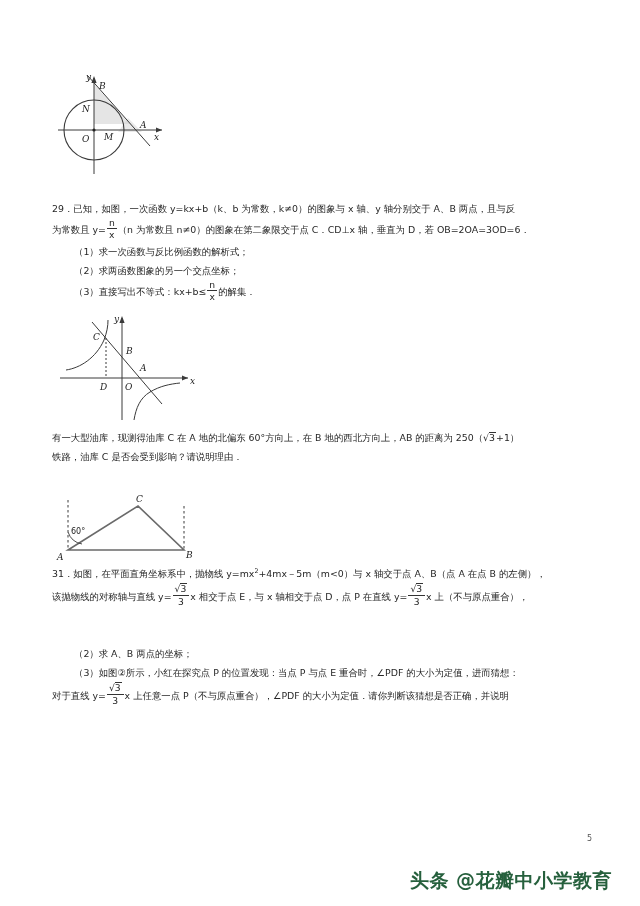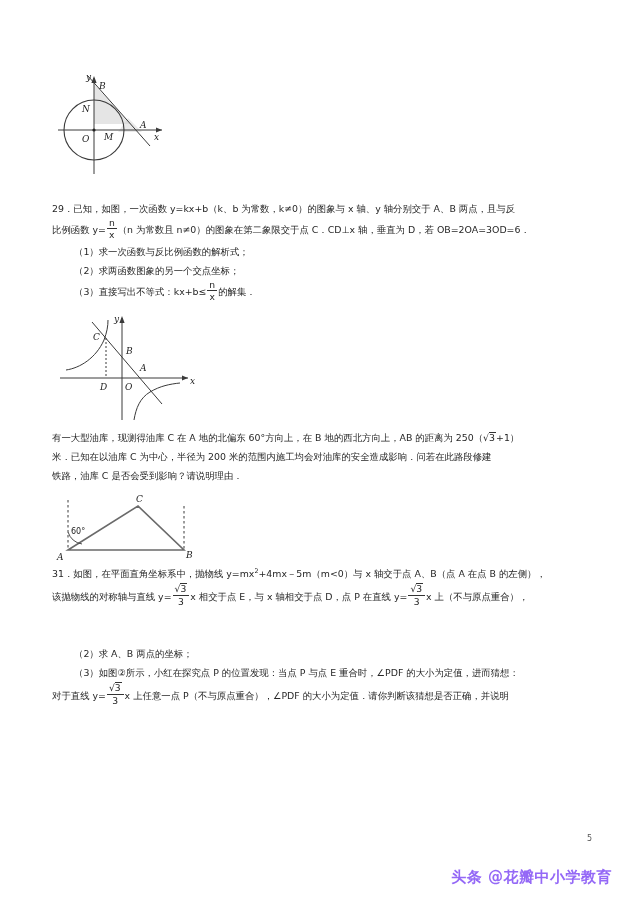--- a/index.html
+++ b/index.html
@@ -82,23 +82,23 @@
     position: absolute;
     right: 48px;
     top: 834px;
     font-size: 8px;
     color: #555;
   }
   #watermark {
     position: absolute;
     right: 28px;
     top: 868px;
-    font-size: 15px;
+    font-size: 19px;
     letter-spacing: 0.5px;
-    color: #8b5cf6;
+    color: #14532d;
     font-family: "DejaVu Sans", "Liberation Sans", sans-serif;
     font-weight: 700;
     opacity: 0.92;
   }
 </style>
 </head>
 <body>
 
 <div class="page">
 
@@ -167,32 +167,31 @@
 
       <text x="84" y="10" font-family="DejaVu Serif, Liberation Serif, serif" font-size="9" font-style="italic" fill="#222">C</text>
       <text x="5" y="68" font-family="DejaVu Serif, Liberation Serif, serif" font-size="9" font-style="italic" fill="#222">A</text>
       <text x="134" y="66" font-family="DejaVu Serif, Liberation Serif, serif" font-size="9" font-style="italic" fill="#222">B</text>
       <text x="19" y="42" font-family="DejaVu Sans, Liberation Sans, sans-serif" font-size="8" fill="#222">60°</text>
     </svg>
   </div>
 
   <div class="block" id="q29">
     <span class="p-line">29．已知，如图，一次函数 y=kx+b（k、b 为常数，k≠0）的图象与 x 轴、y 轴分别交于 A、B 两点，且与反</span>
-    <span class="p-line"><span>比例函数 y=</span><span class="frac"><span class="num">n</span><span class="den">x</span></span><span>（n 为常数且 n≠0）的图象在第二象限交于点 C．CD⊥x 轴，垂直为 D，若 OB=2OA=3OD=6．</span></span>
+    <span class="p-line"><span>为常数且 y=</span><span class="frac"><span class="num">n</span><span class="den">x</span></span><span>（n 为常数且 n≠0）的图象在第二象限交于点 C．CD⊥x 轴，垂直为 D，若 OB=2OA=3OD=6．</span></span>
   </div>
 
   <div class="block" id="q29-subs">
     <span class="p-line sub">（1）求一次函数与反比例函数的解析式；</span>
     <span class="p-line sub">（2）求两函数图象的另一个交点坐标；</span>
     <span class="p-line sub"><span>（3）直接写出不等式：kx+b≤</span><span class="frac"><span class="num">n</span><span class="den">x</span></span><span>的解集．</span></span>
   </div>
 
   <div class="block" id="q30">
     <span class="p-line"><span>有一大型油库，现测得油库 C 在 A 地的北偏东 60°</span><span>方向上，在 B 地的西北方向上，AB 的距离为 250（</span><span class="radsym">√</span><span class="sqrt">3</span><span>+1）</span></span>
-    <span class="p-line">米．已知在以油库 C 为中心，半径为 200 米的范围内施工均会对油库的安全造成影响．问若在此路段修建</span>
     <span class="p-line">铁路，油库 C 是否会受到影响？请说明理由．</span>
   </div>
 
   <div class="block" id="q31">
     <span class="p-line"><span>31．如图，在平面直角坐标系中，抛物线 y=mx</span><sup>2</sup><span>+4mx－5m（m&lt;0）与 x 轴交于点 A、B（点 A 在点 B 的左侧），</span></span>
     <span class="p-line"><span>该抛物线的对称轴与直线 y=</span><span class="frac"><span class="num">√<span class="sqrt">3</span></span><span class="den">3</span></span><span>x 相交于点 E，与 x 轴相交于点 D，点 P 在直线 y=</span><span class="frac"><span class="num">√<span class="sqrt">3</span></span><span class="den">3</span></span><span>x 上（不与原点重合），</span></span>
   </div>
 
   <div class="block" id="q31-subs">
     <span class="p-line sub">（2）求 A、B 两点的坐标；</span>

